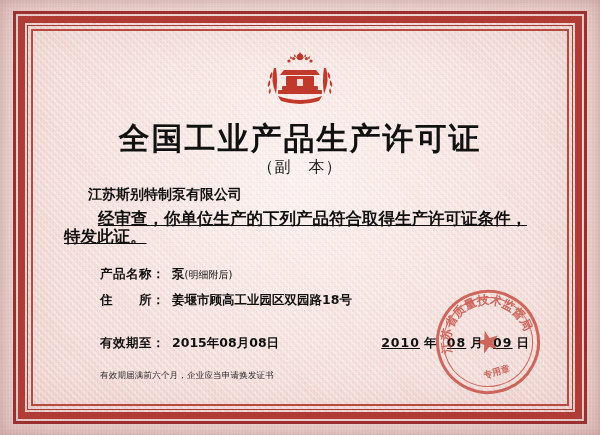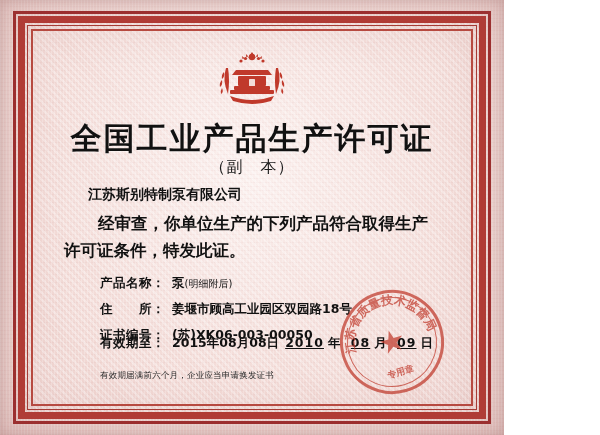--- a/index.html
+++ b/index.html
@@ -9,21 +9,21 @@
   }
   body {
     width: 600px;
     height: 435px;
     overflow: hidden;
     font-family: "DejaVu Sans", "Liberation Sans", sans-serif;
   }
 
   .certificate {
     position: relative;
-    width: 504px;
+    width: 600px;
     height: 435px;
     background: #f6e3e0;
     background-image:
       radial-gradient(ellipse at 50% 40%, #fbf0ee 0%, #f3dcd8 55%, #eccfcb 100%);
     overflow: hidden;
   }
 
   
   .texture {
     position: absolute;
@@ -134,39 +134,39 @@
     color: #111;
   }
 
   .body-text {
     position: absolute;
     top: 176px;
     left: 28px;
     right: 24px;
     font-size: 16.5px;
     font-weight: bold;
-    line-height: 27px;
+    line-height: 18px;
     color: #111;
     text-indent: 34px;
+    text-decoration: underline;
   }
 
   .fields {
     position: absolute;
     top: 232px;
     left: 64px;
     right: 30px;
     font-size: 12.5px;
     color: #111;
   }
   .field-row {
     display: flex;
     align-items: flex-start;
     margin-bottom: 9px;
     font-weight: bold;
-    margin-top: 9px;
   }
   .field-label {
     width: 72px;
     flex: none;
     letter-spacing: 0.5px;
   }
   .field-value {
     font-weight: bold;
     color: #111;
   }
@@ -308,24 +308,20 @@
     <div class="fields">
       <div class="field-row">
         <div class="field-label">产品名称：</div>
         <div class="field-value">
           <span>泵</span><span class="small">(明细附后)</span>
         </div>
       </div>
       <div class="field-row">
         <div class="field-label">住　　所：</div>
         <div class="field-value">姜堰市顾高工业园区双园路18号</div>
-      </div>
-      <div class="field-row">
-        <div class="field-label">证书编号：</div>
-        <div class="field-value">(苏)XK06-003-00050</div>
       </div>
     </div>
 
     <div class="date-row">
       <div class="date-left">
         <div class="field-label">有效期至：</div>
         <div class="field-value">2015年08月08日</div>
       </div>
       <div class="date-right">
         <span class="num">2010</span><span>年</span>

